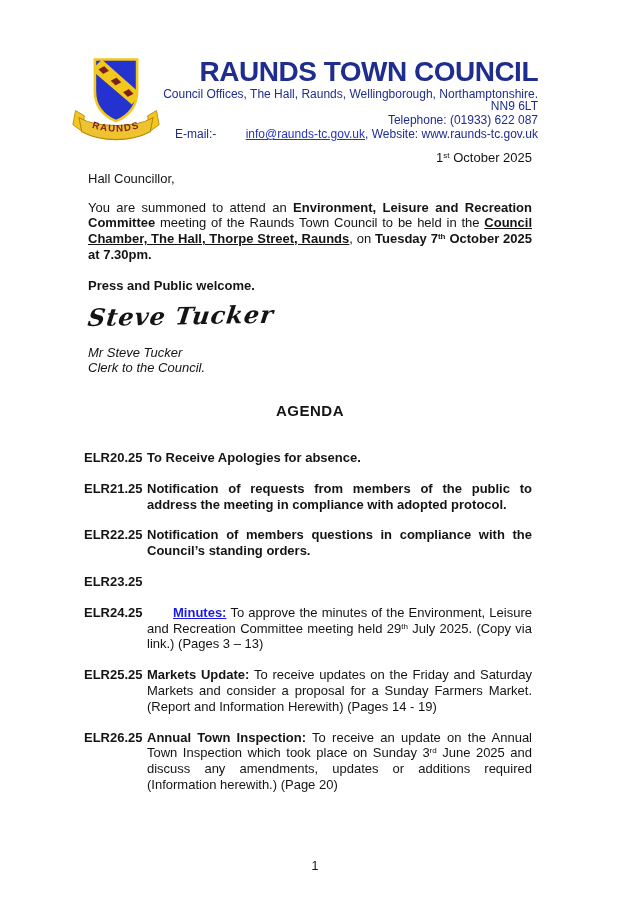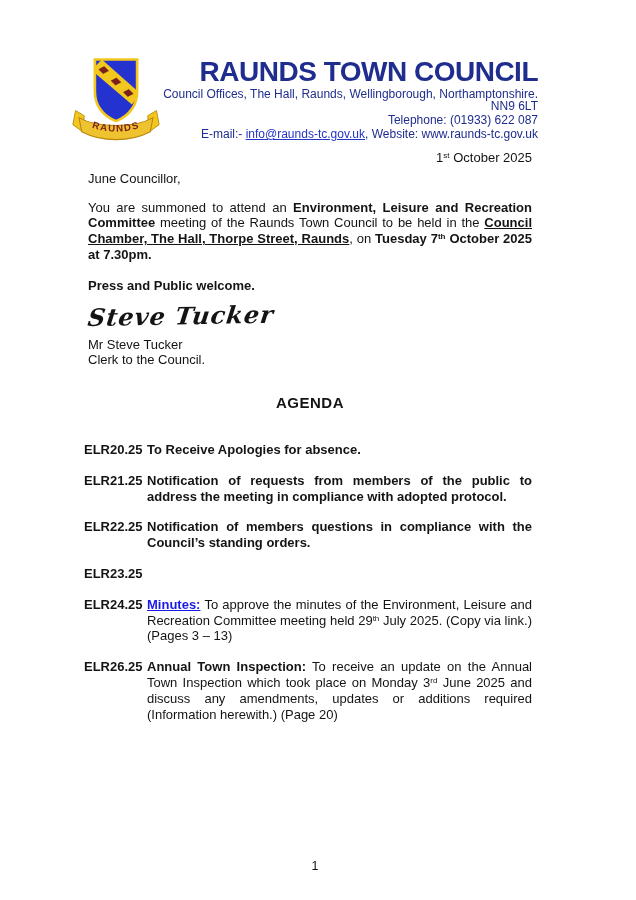--- a/index.html
+++ b/index.html
@@ -32,34 +32,34 @@
   .date-line{text-align:right;}
   .salutation{margin-top:5px;}
   .intro{margin-top:13px; text-align:justify;}
   .press-note{margin-top:15px; font-weight:700; }
   .signature{
     margin-top:9px; width:max-content;
     font-family:"DejaVu Serif","Liberation Serif",serif;
     font-style:italic; font-weight:700; font-size:24px; line-height:30px;
     letter-spacing:1px; transform:skewX(-8deg) rotate(-1deg); transform-origin:0 50%;
   }
-  .signatory{margin-top:4px;}
+  .signatory{margin-top:12px;font-style:italic;}
   .agenda-heading{margin-top:27px; text-align:center; font-weight:700; font-size:15px; letter-spacing:.5px;}
   .agenda{margin-top:31px; margin-left:-14px;}
   .agenda-item{display:flex; margin-bottom:15px;}
   .agenda-ref{flex:0 0 63px; width:63px; font-weight:700;padding-left:10px;}
   .agenda-body{flex:1; min-width:0;}
   .agenda-text{text-align:justify;}
   .agenda-note{margin-top:9px; text-align:justify; font-weight:400;}
   .page-number{position:absolute; left:0; right:6px; top:859px; text-align:center; font-size:12.5px;}
   
   .b{font-weight:700;}
   .u{text-decoration:underline;}
   .sup{font-size:.62em; vertical-align:4px; line-height:0;}
-  a.link{cursor:pointer; color:var(--minutes-link-blue); font-weight:700;}
+  a.link{cursor:pointer; color:var(--minutes-link-blue); font-weight:700;margin-left:26px;}
   a.link.email-link-color{color:var(--link-blue); font-weight:400;}
 </style>
 </head>
 <body>
 
 <div class="page">
 
   <svg class="crest" viewBox="0 0 100 100">
     <defs>
       <clipPath id="shieldClip">
@@ -87,21 +87,21 @@
 
   <div class="header-text">
     <div class="header-title">RAUNDS TOWN COUNCIL</div>
     <div class="header-sub">Council Offices, The Hall, Raunds, Wellingborough, Northamptonshire. NN9 6LT</div>
     <div class="header-sub">Telephone: (01933) 622 087</div>
     <div class="header-sub"><span>E-mail:- </span><a class="u email-link-color link">info@raunds-tc.gov.uk</a><span>, Website: www.raunds-tc.gov.uk</span></div>
   </div>
 
   <div class="content">
     <div class="date-line"><span>1</span><span class="sup">st</span><span> October 2025</span></div>
-    <div class="salutation">June Councillor,</div>
+    <div class="salutation">Hall Councillor,</div>
     <div class="intro"><span>You are summoned to attend an </span><span class="b">Environment, Leisure and Recreation Committee</span><span> meeting of the Raunds Town Council to be held in the </span><span class="b u">Council Chamber, The Hall, Thorpe Street, Raunds</span><span>, on </span><span class="b">Tuesday 7</span><span class="b sup">th</span><span class="b"> October 2025 at 7.30pm.</span></div>
     <div class="press-note">Press and Public welcome.</div>
     <div class="signature">Steve Tucker</div>
     <div class="signatory">
       <div>Mr Steve Tucker</div>
       <div>Clerk to the Council.</div>
     </div>
     <div class="agenda-heading">AGENDA</div>
     <div class="agenda">
   <div class="agenda-item">
@@ -131,24 +131,30 @@
           </div>
   </div>
 
   <div class="agenda-item">
     <span class="agenda-ref">ELR24.25</span>
     <div class="agenda-body">
       <div class="agenda-text"><a class="b u link">Minutes:</a><span> To approve the minutes of the Environment, Leisure and Recreation Committee meeting held 29</span><span class="sup">th</span><span> July 2025. (Copy via link.) (Pages 3 – 13)</span></div>
     </div>
   </div>
 
+  <div class="agenda-item">
+    <span class="agenda-ref">ELR25.25</span>
+    <div class="agenda-body">
+      <div class="agenda-text"><span class="b">Markets Update:</span><span> To receive updates on the Friday and Saturday Markets and consider a proposal for a Sunday Farmers Market. (Report and Information Herewith) (Pages 14 - 19)</span></div>
+    </div>
+  </div>
 
   <div class="agenda-item">
     <span class="agenda-ref">ELR26.25</span>
     <div class="agenda-body">
-      <div class="agenda-text"><span class="b">Annual Town Inspection:</span><span> To receive an update on the Annual Town Inspection which took place on Monday 3</span><span class="sup">rd</span><span> June 2025 and discuss any amendments, updates or additions required (Information herewith.) (Page 20)</span></div>
+      <div class="agenda-text"><span class="b">Annual Town Inspection:</span><span> To receive an update on the Annual Town Inspection which took place on Sunday 3</span><span class="sup">rd</span><span> June 2025 and discuss any amendments, updates or additions required (Information herewith.) (Page 20)</span></div>
     </div>
   </div>
 </div>
   </div>
 
   <div class="page-number">1</div>
 </div>
 
 </body></html>

